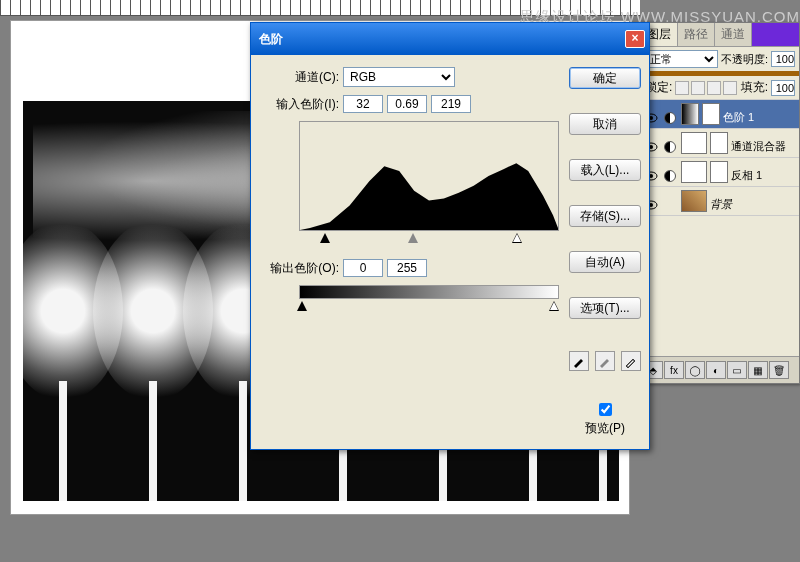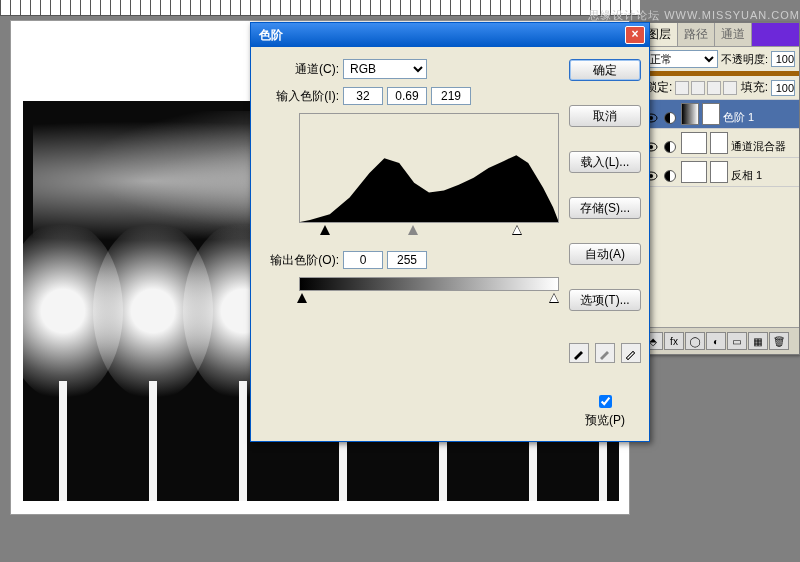--- a/index.html
+++ b/index.html
@@ -1,36 +1,36 @@
 <!DOCTYPE html>
 <html><head>
 <meta charset="utf-8">
 <style>
 * { box-sizing: border-box; margin: 0; padding: 0; font-family: "Microsoft YaHei", sans-serif; font-size: 12px; }
 body { background: #808080; width: 800px; height: 562px; position: relative; overflow: hidden; }
 
 
-.watermark { position: absolute; top: 8px; right: 0; color: #ccc; font-size: 11px; letter-spacing: 1px; z-index: 1; }
+.watermark { position: absolute; top: 8px; right: 0; color: #ccc; font-size: 15px; letter-spacing: 1px; z-index: 1; }
 
 
 .ruler-h { position: absolute; top: 0; left: 0; width: 640px; height: 16px; background: #fff; border-bottom: 1px solid #555; }
 .ruler-h::before { content:""; position:absolute; left:0; right:0; top:0; height:16px;
   background: repeating-linear-gradient(90deg, #555 0 1px, transparent 1px 10px); }
 
 
 .canvas-wrap { position: absolute; top: 20px; left: 10px; width: 620px; height: 495px; background: #fff; border: 1px solid #999; }
 .canvas { position: absolute; top: 80px; left: 12px; width: 596px; height: 400px; background: #0a0a0a; overflow: hidden; }
 .tree { position: absolute; bottom: 0; width: 120px; height: 280px; }
 .tree .trunk { position:absolute; bottom:0; left:50%; width:8px; height:120px; background:#f5f5f5; transform:translateX(-50%);}
 .tree .crown { position:absolute; top:0; left:0; width:100%; height:180px; background:radial-gradient(circle,#f5f5f5 0%,#f5f5f5 20%,rgba(245,245,245,0.3) 60%,transparent 80%); border-radius:50%; }
 .cloud { position:absolute; top:10px; left:10px; width:580px; height:140px; background:radial-gradient(ellipse at 20% 50%,rgba(255,255,255,0.6),transparent 60%),radial-gradient(ellipse at 60% 40%,rgba(255,255,255,0.5),transparent 60%),radial-gradient(ellipse at 90% 60%,rgba(255,255,255,0.4),transparent 60%); }
 
 
 .dialog { position: absolute; top: 22px; left: 250px; width: 400px; background: #ECE9D8; border: 1px solid #0058c6; box-shadow: 2px 2px 6px rgba(0,0,0,0.5); z-index: 10; }
-.titlebar { background: linear-gradient(#3b8cf0,#0058c6); height: 24px; display:flex; align-items:center; padding:8px 4px; color:#fff; font-weight:bold; }
+.titlebar { background: linear-gradient(#3b8cf0,#0058c6); height: 24px; display:flex; align-items:center; padding:16px 4px; color:#fff; font-weight:bold; }
 .titlebar .title { flex:1; padding-left:4px; }
 .titlebar .close { width:20px; height:18px; background:#e05040; border:1px solid #fff; color:#fff; text-align:center; line-height:14px; border-radius:2px; cursor:pointer; }
 .dlg-body { padding: 12px; display:flex; gap:10px;border-radius:16px; }
 .dlg-left { flex:1; }
 .dlg-right { width: 86px; display:flex; flex-direction:column; gap:24px; }
 .row { display:flex; align-items:center; gap:4px; margin-bottom:8px; }
 .row label { text-align:right; }
 .select { height:20px; border:1px solid #7F9DB9; background:#fff; padding:0 2px; }
 .input-num { width:40px; height:18px; border:1px solid #7F9DB9; background:#fff; text-align:center; }
 .histogram { width: 260px; height: 110px; border:1px solid #999; background:#ECE9D8; position:relative; margin:4px 0 2px 36px; }
@@ -116,21 +116,21 @@
 
 <div class="dialog">
   <div class="titlebar">
     <span class="title">色阶</span>
     <div class="close">×</div>
   </div>
   <div class="dlg-body">
     <div class="dlg-left">
       <div class="row" style="margin-left:20px">
         <label style="width:56px">通道(C):</label>
-        <select class="select" style="width:84px">
+        <select class="select" style="width:112px">
           <option>RGB</option>
         </select>
       </div>
       <div class="row" style="margin-left:0">
         <label style="width:76px">输入色阶(I):</label>
         <input class="input-num" value="32" style="">
         <input class="input-num" value="0.69" style="">
         <input class="input-num" value="219" style="">
       </div>
       <div class="histogram">
@@ -245,20 +245,31 @@
           <circle cx="7" cy="5" r="2" fill="#000"></circle>
         </svg>
       </div>
     <div class="half">
         <div class="circ"></div>
       </div>
     <div class="thumb"></div>
     <div class="mask"></div>
     <div class="layer-name">反相 1</div>
   </div>
+  <div class="layer">
+    <div class="eye">
+        <svg viewBox="0 0 14 10">
+          <ellipse cx="7" cy="5" rx="6" ry="4" fill="none" stroke="#000"></ellipse>
+          <circle cx="7" cy="5" r="2" fill="#000"></circle>
+        </svg>
+      </div>
+    <div style="width:16px"></div>
+    <div class="thumb bg"></div>
+    <div class="layer-name" style="font-style:italic">背景</div>
+  </div>
 
   <div style="height:140px;background:#ECE9D8"></div>
   <div class="panel-footer">
     <div class="foot-ic">⬘</div>
     <div class="foot-ic">fx</div>
     <div class="foot-ic">◯</div>
     <div class="foot-ic">◐</div>
     <div class="foot-ic">▭</div>
     <div class="foot-ic">▦</div>
     <div class="foot-ic">🗑</div>

